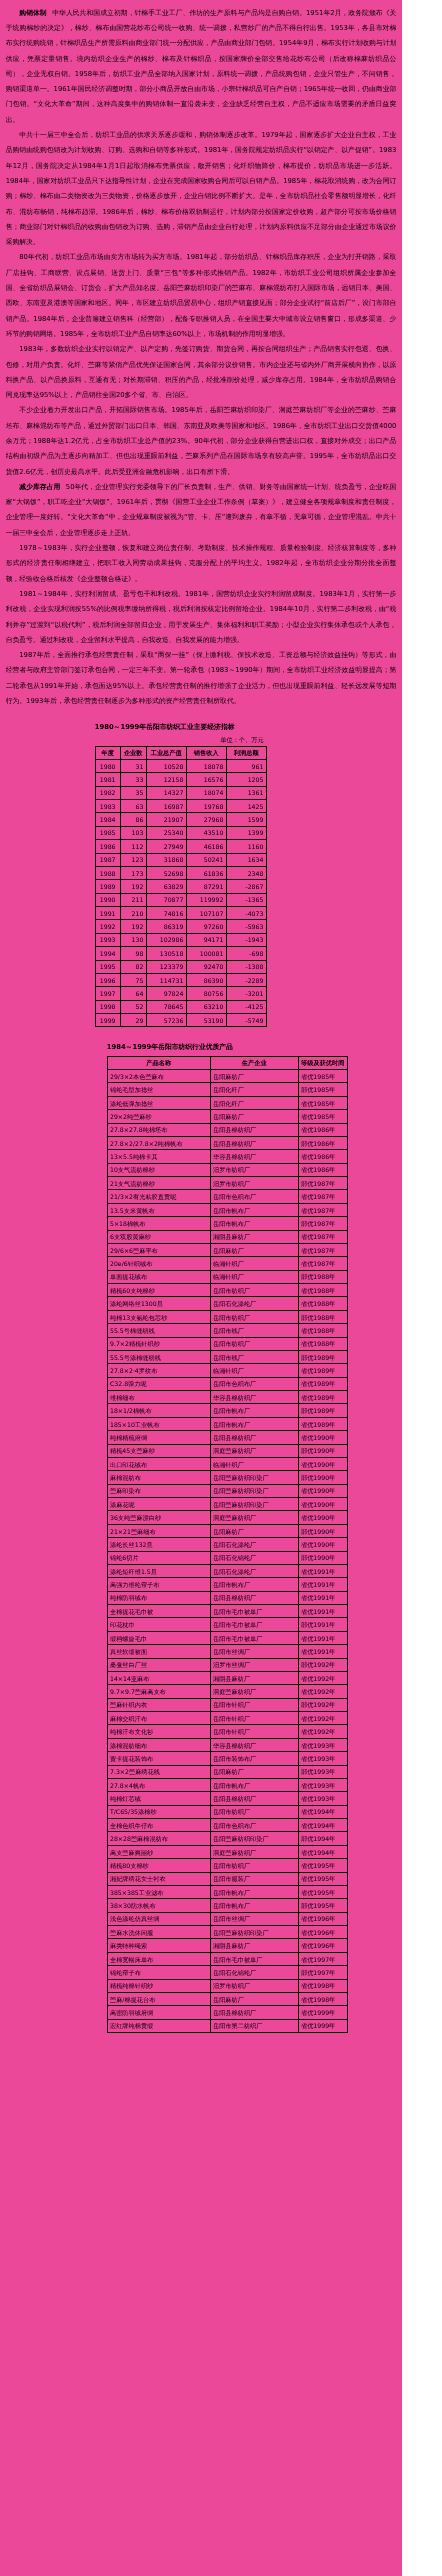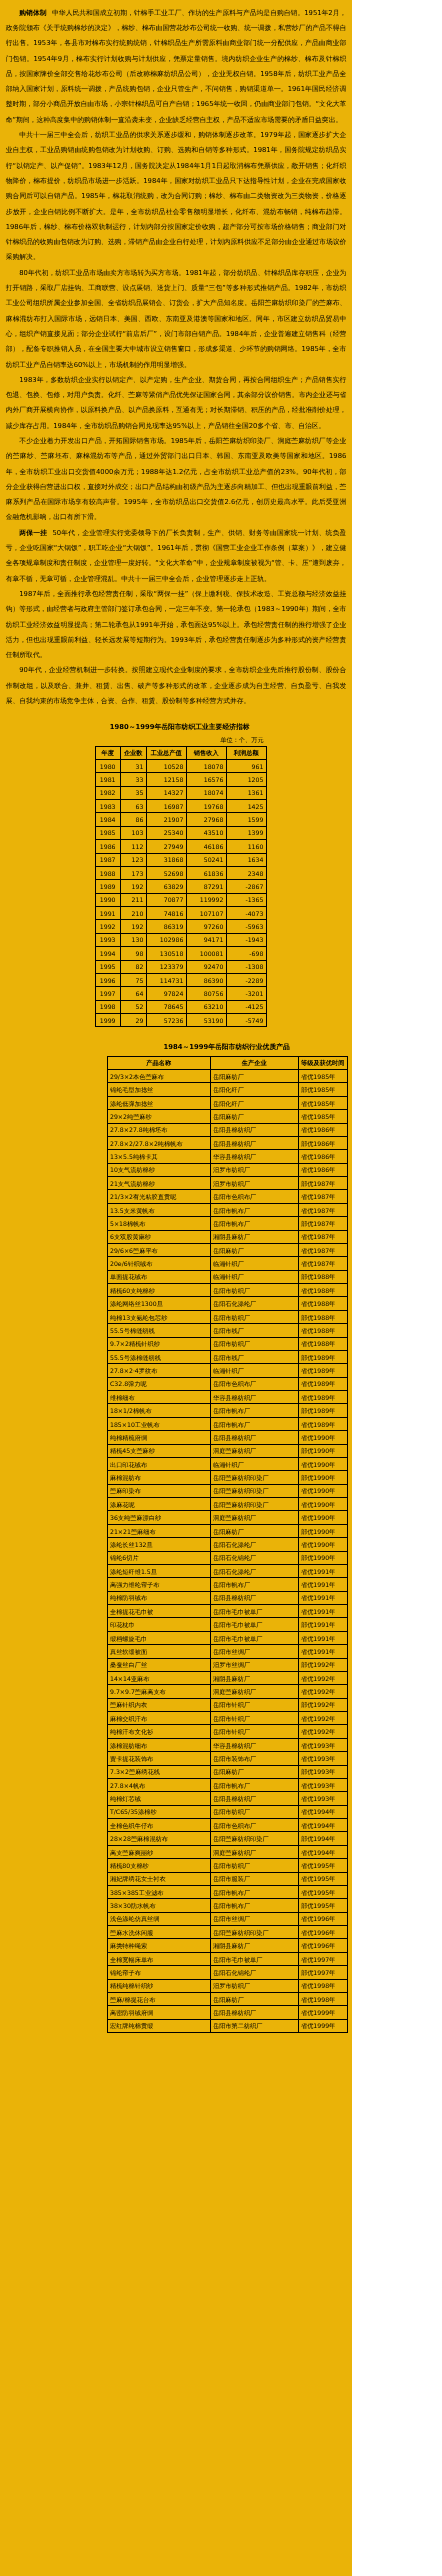--- a/index.html
+++ b/index.html
@@ -3,43 +3,42 @@
 <meta charset="utf-8">
 <style>
   html, body { margin: 0; padding: 0; background: #ffffff; }
   body {
     width: 442px;
     color: #000000;
     font-family: "DejaVu Sans", sans-serif;
     font-size: 6.8px;
   }
   .page {
-    width: 352px;
+    width: 402px;
     min-height: 2576px;
     box-sizing: border-box;
     padding: 5.7px 5.7px 3.4px 5.7px;
-    background: #eab308;
+    background: #ec4899;
   }
   
   .para {
     margin: 0;
     text-indent: 2em;
     line-height: 15.3px;
     text-align: justify;
     color: #000;
   }
   .sec { font-weight: bold; }
   .sec:not(:empty) { margin-right: 0.8em; }
 
   
   .tbl-wrap { box-sizing: border-box; }
   .tbl-wrap-1 { width: 170px; margin: 12.5px 0 0 89px; }
   .tbl-wrap-2 { width: 240px; margin: 14.7px 0 0 101px; }
   .tbl-title {
-    text-align: center;
     font-weight: bold;
     font-size: 6.8px;
     margin: 0 0 3.4px 0;
     line-height: 10.2px;
   }
   .unit-note {
     text-align: right;
     font-size: 6.2px;
     line-height: 9px;
     margin: 0 1.1px 1.1px 0;
@@ -74,25 +73,26 @@
   #qual-table col.c-time { width: 49px; }
 </style>
 </head>
 <body>
 
 <div class="page">
 
   <p class="para"><b class="sec">购销体制</b><span>中华人民共和国成立初期，针棉手工业工厂、作坊的生产原料与产品均是自购自销。1951年2月，政务院颁布《关于统购棉纱的决定》，棉纱、棉布由国营花纱布公司统一收购、统一调拨，私营纱厂的产品不得自行出售。1953年，各县市对棉布实行统购统销，针棉织品生产所需原料由商业部门统一分配供应，产品由商业部门包销。1954年9月，棉布实行计划收购与计划供应，凭票定量销售。境内纺织企业生产的棉纱、棉布及针棉织品，按国家牌价全部交售给花纱布公司（后改称棉麻纺织品公司），企业无权自销。1958年后，纺织工业产品全部纳入国家计划，原料统一调拨，产品统购包销，企业只管生产，不问销售，购销渠道单一。1961年国民经济调整时期，部分小商品开放自由市场，小宗针棉织品可自产自销；1965年统一收回，仍由商业部门包销。“文化大革命”期间，这种高度集中的购销体制一直沿袭未变，企业缺乏经营自主权，产品不适应市场需要的矛盾日益突出。</span></p>
   <p class="para"><b class="sec"></b><span>中共十一届三中全会后，纺织工业品的供求关系逐步缓和，购销体制逐步改革。1979年起，国家逐步扩大企业自主权，工业品购销由统购包销改为计划收购、订购、选购和自销等多种形式。1981年，国务院规定纺织品实行“以销定产、以产促销”。1983年12月，国务院决定从1984年1月1日起取消棉布凭票供应，敞开销售；化纤织物降价，棉布提价，纺织品市场进一步活跃。1984年，国家对纺织工业品只下达指导性计划，企业在完成国家收购合同后可以自销产品。1985年，棉花取消统购，改为合同订购；棉纱、棉布由二类物资改为三类物资，价格逐步放开，企业自销比例不断扩大。是年，全市纺织品社会零售额明显增长，化纤布、混纺布畅销，纯棉布趋滞。1986年后，棉纱、棉布价格双轨制运行，计划内部分按国家定价收购，超产部分可按市场价格销售；商业部门对针棉织品的收购由包销改为订购、选购，滞销产品由企业自行处理，计划内原料供应不足部分由企业通过市场议价采购解决。</span></p>
   <p class="para"><b class="sec"></b><span>80年代初，纺织工业品市场由卖方市场转为买方市场。1981年起，部分纺织品、针棉织品库存积压，企业为打开销路，采取厂店挂钩、工商联营、设点展销、送货上门、质量“三包”等多种形式推销产品。1982年，市纺织工业公司组织所属企业参加全国、全省纺织品展销会、订货会，扩大产品知名度。岳阳苎麻纺织印染厂的苎麻布、麻棉混纺布打入国际市场，远销日本、美国、西欧、东南亚及港澳等国家和地区。同年，市区建立纺织品贸易中心，组织产销直接见面；部分企业试行“前店后厂”，设门市部自销产品。1984年后，企业普遍建立销售科（经营部），配备专职推销人员，在全国主要大中城市设立销售窗口，形成多渠道、少环节的购销网络。1985年，全市纺织工业产品自销率达60%以上，市场机制的作用明显增强。</span></p>
-  <p class="para"><b class="sec"></b><span>1983年，多数纺织企业实行以销定产、以产定购，生产企业、期货合同，再按合同组织生产；产品销售实行包退、包换、包修，对用户负责。化纤、苎麻等紧俏产品优先保证国家合同，其余部分议价销售。市内企业还与省内外厂商开展横向协作，以原料换产品、以产品换原料，互通有无；对长期滞销、积压的产品，经批准削价处理，减少库存占用。1984年，全市纺织品购销合同兑现率达95%以上，产品销往全国20多个省、市、自治区。</span></p>
+  <p class="para"><b class="sec"></b><span>1983年，多数纺织企业实行以销定产、以产定购，先签订购货、期货合同，再按合同组织生产；产品销售实行包退、包换、包修，对用户负责。化纤、苎麻等紧俏产品优先保证国家合同，其余部分议价销售。市内企业还与省内外厂商开展横向协作，以原料换产品、以产品换原料，互通有无；对长期滞销、积压的产品，经批准削价处理，减少库存占用。1984年，全市纺织品购销合同兑现率达95%以上，产品销往全国20多个省、市、自治区。</span></p>
   <p class="para"><b class="sec"></b><span>不少企业着力开发出口产品，开拓国际销售市场。1985年后，岳阳苎麻纺织印染厂、洞庭苎麻纺织厂等企业的苎麻纱、苎麻坯布、麻棉混纺布等产品，通过外贸部门出口日本、韩国、东南亚及欧美等国家和地区。1986年，全市纺织工业出口交货值4000余万元；1988年达1.2亿元，占全市纺织工业总产值的23%。90年代初，部分企业获得自营进出口权，直接对外成交；出口产品结构由初级产品为主逐步向精加工、但也出现重眼前利益，苎麻系列产品在国际市场享有较高声誉。1995年，全市纺织品出口交货值2.6亿元，创历史最高水平。此后受亚洲金融危机影响，出口有所下滑。</span></p>
-  <p class="para"><b class="sec">两保一挂</b><span>50年代，企业管理实行党委领导下的厂长负责制，生产、供销、财务等由国家统一计划、统负盈亏，企业吃国家“大锅饭”，职工吃企业“大锅饭”。1961年后，贯彻《国营工业企业工作条例（草案）》，建立健全各项规章制度和责任制度，企业管理一度好转。“文化大革命”中，企业规章制度被视为“管、卡、压”遭到废弃，有章不循，无章可循，企业管理混乱。中共十一届三中全会后，企业管理逐步走上正轨。</span></p>
+  <p class="para"><b class="sec">减少库存占用</b><span>50年代，企业管理实行党委领导下的厂长负责制，生产、供销、财务等由国家统一计划、统负盈亏，企业吃国家“大锅饭”，职工吃企业“大锅饭”。1961年后，贯彻《国营工业企业工作条例（草案）》，建立健全各项规章制度和责任制度，企业管理一度好转。“文化大革命”中，企业规章制度被视为“管、卡、压”遭到废弃，有章不循，无章可循，企业管理混乱。中共十一届三中全会后，企业管理逐步走上正轨。</span></p>
+  <p class="para"><b class="sec"></b><span>1978～1983年，实行企业整顿，恢复和建立岗位责任制、考勤制度、技术操作规程、质量检验制度、经济核算制度等，多种形式的经济责任制相继建立，把职工收入同劳动成果挂钩，克服分配上的平均主义。1982年起，全市纺织企业分期分批全面整顿，经验收合格后核发《企业整顿合格证》。</span></p>
+  <p class="para"><b class="sec"></b><span>1981～1984年，实行利润留成、盈亏包干和利改税。1981年，国营纺织企业实行利润留成制度。1983年1月，实行第一步利改税，企业实现利润按55%的比例税率缴纳所得税，税后利润按核定比例留给企业。1984年10月，实行第二步利改税，由“税利并存”过渡到“以税代利”，税后利润全部留归企业，用于发展生产、集体福利和职工奖励；小型企业实行集体承包或个人承包，自负盈亏。通过利改税，企业留利水平提高，自我改造、自我发展的能力增强。</span></p>
   <p class="para"><b class="sec"></b><span>1987年后，全面推行承包经营责任制，采取“两保一挂”（保上缴利税、保技术改造、工资总额与经济效益挂钩）等形式，由经营者与政府主管部门签订承包合同，一定三年不变。第一轮承包（1983～1990年）期间，全市纺织工业经济效益明显提高；第二轮承包从1991年开始，承包面达95%以上。承包经营责任制的推行增强了企业活力，但也出现重眼前利益、轻长远发展等短期行为。1993年后，承包经营责任制逐步为多种形式的资产经营责任制所取代。</span></p>
-  <p class="para"><b class="sec"></b><span>90年代，企业经营机制进一步转换。按照建立现代企业制度的要求，全市纺织企业先后推行股份制、股份合作制改组，以及联合、兼并、租赁、出售、破产等多种形式的改革，企业逐步成为自主经营、自负盈亏、自我发展、自我约束的市场竞争主体，合资、合作、租赁、股份制等多种经营方式并存。</span></p>
 
   <div class="tbl-wrap tbl-wrap-1">
     <div class="tbl-title">1980～1999年岳阳市纺织工业主要经济指标</div>
     <div class="unit-note">单位：个、万元</div>
     <table class="data-table" id="econ-table">
       <colgroup>
         <col class="c-year">
           <col class="c-cnt">
           <col class="c-val">
           <col class="c-val">

